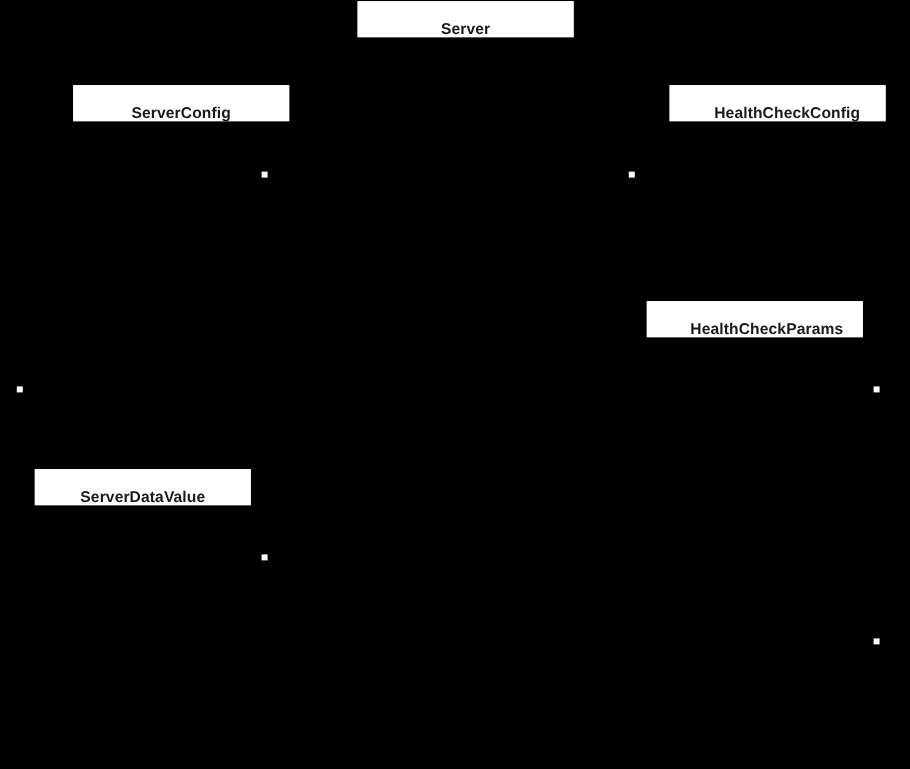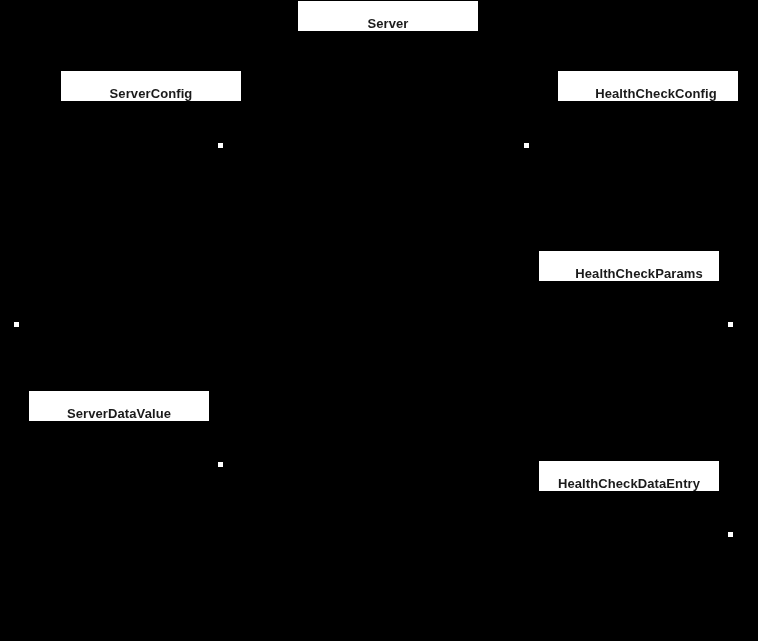--- a/index.html
+++ b/index.html
@@ -65,23 +65,20 @@
 
 
   <div class="node-box" style="left:539px; top:251px; width:180px; height:30px;padding-left:20px;">
     <span class="node-label">HealthCheckParams</span>
   </div>
 
   <div class="node-box" style="left:29px; top:391px; width:180px; height:30px;">
     <span class="node-label">ServerDataValue</span>
   </div>
 
-  <div class="node-box" style="left:539px; top:461px; width:180px; height:30px;">
-    <span class="node-label">HealthCheckDataEntry</span>
-  </div>
 
   <div class="edge-marker" style="left:218px; top:143px; width:5px; height:5px;"></div>
   <div class="edge-marker" style="left:524px; top:143px; width:5px; height:5px;"></div>
   <div class="edge-marker" style="left:14px; top:322px; width:5px; height:5px;"></div>
   <div class="edge-marker" style="left:728px; top:322px; width:5px; height:5px;"></div>
   <div class="edge-marker" style="left:218px; top:462px; width:5px; height:5px;"></div>
   <div class="edge-marker" style="left:728px; top:532px; width:5px; height:5px;"></div>
 
 </div>
 

